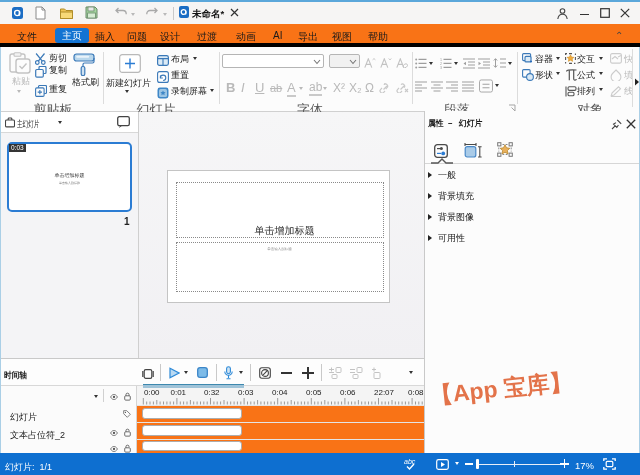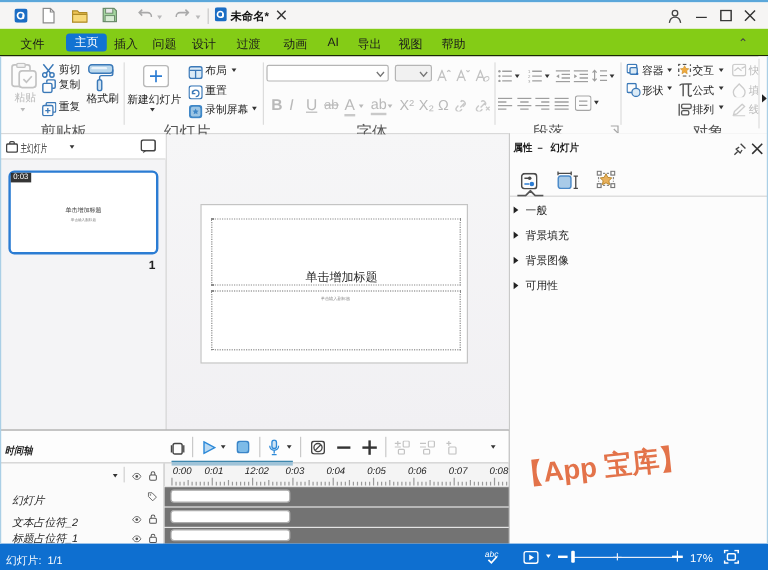--- a/index.html
+++ b/index.html
@@ -4,21 +4,21 @@
 <style>
 * { margin:0; padding:0; box-sizing:border-box; }
 html,body { width:640px; height:475px; overflow:hidden; }
 body { font-family:"Liberation Sans", sans-serif; position:relative; background:#fff; }
 #app { position:absolute; left:0; top:0; width:640px; height:475px; }
 .abs { position:absolute; }
 
 
 #topline { left:0; top:0; width:640px; height:2px; background:#5ba7da; }
 #titlebar { left:0; top:2px; width:640px; height:22px; background:#f6f5f4; }
-#menubar { left:0; top:24px; width:640px; height:23px; background:#84cc16; border-bottom:1px solid #000000; }
+#menubar { left:0; top:24px; width:640px; height:23px; background:#f97316; border-bottom:4px solid #000000; }
 .menuitem { position:absolute; top:6px; font-size:10px; color:#1a1a1a; }
 #pill { position:absolute; left:55px; top:4px; width:34px; height:15px; background:#1273d2; border-radius:3px; color:#fff; font-size:10px; text-align:center; line-height:15px; }
 
 
 #ribbon { left:0; top:47px; width:640px; height:65px; background:#fcfcfc; border-bottom:1px solid #d0d0d0; }
 .vsep { position:absolute; top:5px; height:52px; width:1px; background:#dcdcdc; }
 .grouplabel { position:absolute; top:54px; font-size:13px; color:#555; width:80px; text-align:center; }
 .rlbl { position:absolute; font-size:9px; color:#1e1e1e; white-space:nowrap; }
 .rlbl.dis { color:#b9b9b9; }
 .caret { position:absolute; width:0; height:0; border-left:2.5px solid transparent; border-right:2.5px solid transparent; border-top:3.5px solid #333; }
@@ -31,21 +31,21 @@
 #thumbtime { position:absolute; left:0px; top:0px; background:rgba(25,25,25,0.88); color:#fff; font-size:6.5px; padding:0 2px; line-height:8px; }
 #canvas { left:139px; top:112px; width:285px; height:246px; background:linear-gradient(#f6f6f7,#f1f0f3); }
 #slide { position:absolute; left:28px; top:58px; width:223px; height:133px; background:#fff; border:1px solid #c4c4c4; }
 .ph { position:absolute; border:1px dotted #8a8a8a; }
 #rightpanel { left:424px; top:111px; width:216px; height:342px; background:#fcfcfc; border-left:1px solid #c9c9c9; }
 .secrow { position:absolute; left:0; width:216px; height:21px; font-size:9px; color:#1a1a1a; }
 .tri { position:absolute; left:3px; top:6px; width:0; height:0; border-top:3.5px solid transparent; border-bottom:3.5px solid transparent; border-left:4.5px solid #222; }
 .sectxt { position:absolute; left:13px; top:3px; }
 
 
-#timeline { left:0; top:358px; width:424px; height:95px; background:#737373; border-top:1px solid #c9c9c9;font-style:italic; }
+#timeline { left:0; top:358px; width:424px; height:95px; background:#f97316; border-top:1px solid #c9c9c9; }
 #tl-head { position:absolute; left:0; top:0; width:424px; height:27px; border-bottom:1px solid #d8d8d8; background:#fdfdfd; }
 #tl-col { position:absolute; left:0; top:27px; width:137px; height:68px; background:#fbfbfb; border-right:1px solid #d4d4d4; }
 .tlrow { position:absolute; left:0; width:137px; font-size:9px; color:#222; }
 .tlsep { position:absolute; left:0; width:424px; height:1px; background:#e4e4e4; }
 .bar { position:absolute; left:142px; width:100px; height:11px; background:#fff; border:1px solid #adadad; border-radius:3px; }
 #ruler { position:absolute; left:137px; top:27px; width:287px; height:19px; background:#f4f4f4; }
 .rlab { position:absolute; top:2px; font-size:8px; color:#222; }
 
 
 #statusbar { left:0; top:453px; width:640px; height:22px; background:#0e6fd0; color:#fff; font-size:9px; }
@@ -453,26 +453,26 @@
       <svg class="abs" style="left:371px;top:8px" width="12" height="12" viewBox="0 0 12 12">
         <path d="M1 2.5 h4 M3 0.5 v4" stroke="#c3c3c3" stroke-width="1"></path>
         <rect x="3" y="5.5" width="6" height="6" rx="0.8" fill="none" stroke="#c3c3c3" stroke-width="1"></rect>
       </svg>
       <span class="caret" style="left:409px;top:12px"></span>
     </div>
     <div id="ruler">
       <div class="abs" style="left:6px;top:-2px;width:101px;height:4px;background:#9fc3d8;border-top:1.6px solid #3e88ae"></div>
       <span class="rlab" style="left:7px">0:00</span>
       <span class="rlab" style="left:33.5px">0:01</span>
-      <span class="rlab" style="left:67px">12:02</span>
+      <span class="rlab" style="left:67px">0:32</span>
       <span class="rlab" style="left:101px">0:03</span>
       <span class="rlab" style="left:135px">0:04</span>
       <span class="rlab" style="left:169px">0:05</span>
       <span class="rlab" style="left:203px">0:06</span>
-      <span class="rlab" style="left:237px">0:07</span>
+      <span class="rlab" style="left:237px">22:07</span>
       <span class="rlab" style="left:271px">0:08</span>
       <svg class="abs" style="left:0px;top:12px" width="287" height="7" viewBox="0 0 287 7">
         <g stroke="#9a9a9a" stroke-width="1">
           <path d="M6.3 0 v6.5 M39.9 0 v6.5 M73.5 0 v6.5 M107.1 0 v6.5 M140.7 0 v6.5 M174.3 0 v6.5 M207.9 0 v6.5 M241.5 0 v6.5 M275.1 0 v6.5"></path>
           <g id="mt">
             <path d="M9.7 3.5 v3 M13 3.5 v3 M16.4 3.5 v3 M19.8 2 v4.5 M23.1 3.5 v3 M26.5 3.5 v3 M29.9 3.5 v3 M33.2 3.5 v3 M36.6 3.5 v3"></path>
           </g>
           <use href="#mt" x="33.6"></use>
             <use href="#mt" x="67.2"></use>
             <use href="#mt" x="100.8"></use>
@@ -485,21 +485,20 @@
       </svg>
     </div>
     <div class="tlsep" style="top:46px"></div>
     <div class="tlsep" style="top:63px"></div>
     <div class="tlsep" style="top:80px"></div>
     <div id="tl-col">
       <span class="caret" style="left:94px;top:9px"></span>
         <div class="abs" style="left:103px;top:3px;width:1px;height:13px;background:#d0d0d0"></div>
       <div class="tlrow" style="top:25px;left:10px">幻灯片</div>
       <div class="tlrow" style="top:43px;left:10px">文本占位符_2</div>
-      <div class="tlrow" style="top:57px;left:10px">标题占位符_1</div>
       <svg class="abs" style="left:110px;top:8px" width="8" height="6" viewBox="0 0 12 9">
         <path d="M0.8 4.5 C2.6 1.6 4.2 0.7 6 0.7 C7.8 0.7 9.4 1.6 11.2 4.5 C9.4 7.4 7.8 8.3 6 8.3 C4.2 8.3 2.6 7.4 0.8 4.5 z" fill="none" stroke="#555" stroke-width="1.1"></path>
         <circle cx="6" cy="4.5" r="1.7" fill="#555"></circle>
       </svg>
       <svg class="abs" style="left:123.5px;top:6px" width="7" height="9" viewBox="0 0 10 12">
         <rect x="1" y="5" width="8" height="6.2" rx="1.4" fill="none" stroke="#555" stroke-width="1.2"></rect>
         <path d="M2.8 5 V3.4 a2.2 2.2 0 0 1 4.4 0 V5" fill="none" stroke="#555" stroke-width="1.2"></path>
       </svg>
       <svg class="abs" style="left:123px;top:24px" width="8" height="8" viewBox="0 0 12 12">
         <path d="M1 1 h4.6 L11 6.4 L6.4 11 L1 5.6 z" fill="none" stroke="#555" stroke-width="1.1"></path>

